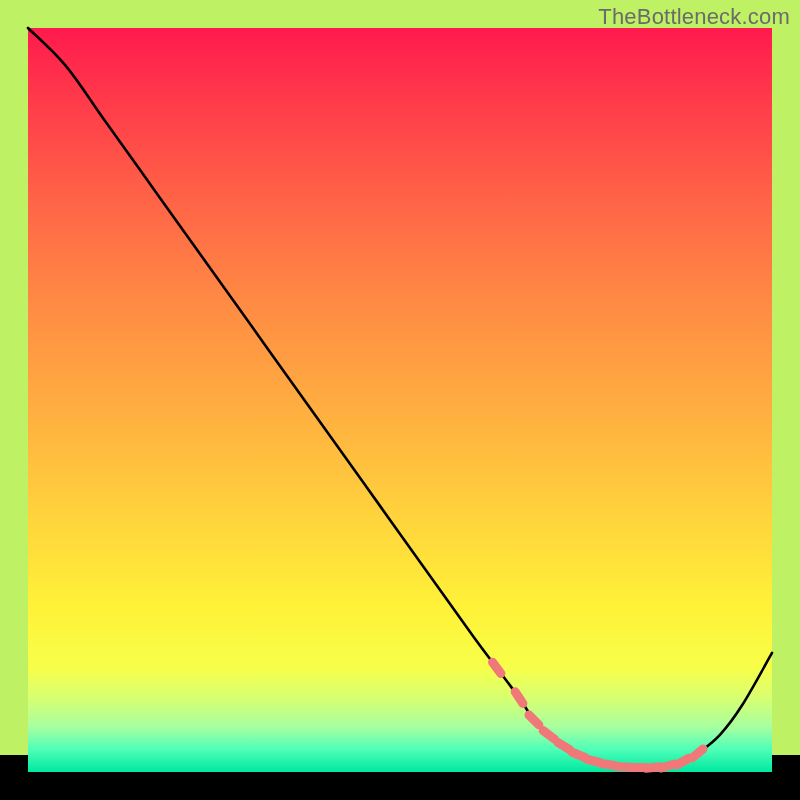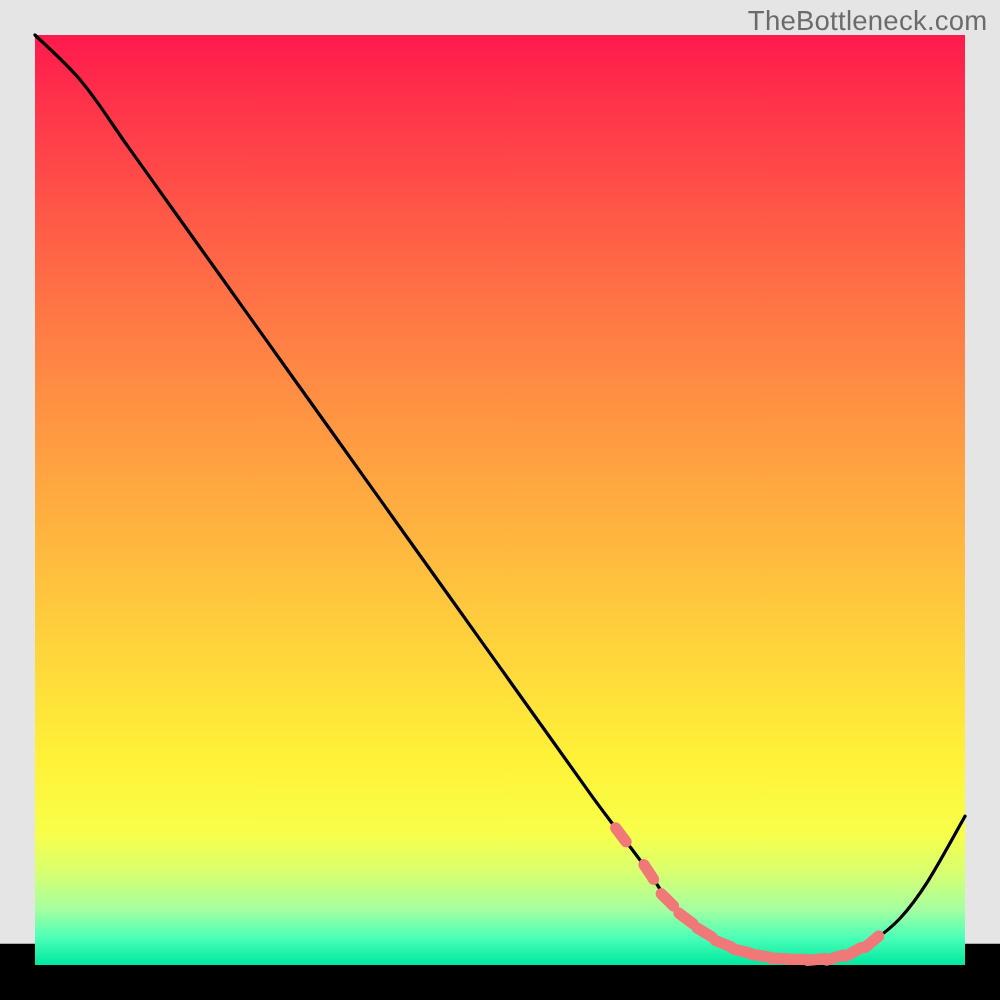--- a/index.html
+++ b/index.html
@@ -8,21 +8,21 @@
     width: 800px;
     height: 800px;
     overflow: hidden;
     background: #000;
     font-family: Arial, Helvetica, sans-serif;
   }
   .frame {
     position: relative;
     width: 800px;
     height: 755px;
-    background: #e5e5e5;
+    background: #bef264;
   }
   .plot {
     position: absolute;
     left: 28px;
     top: 28px;
     width: 744px;
     height: 744px;
     background: linear-gradient(
       to bottom,
       #ff1a4d 0%,

